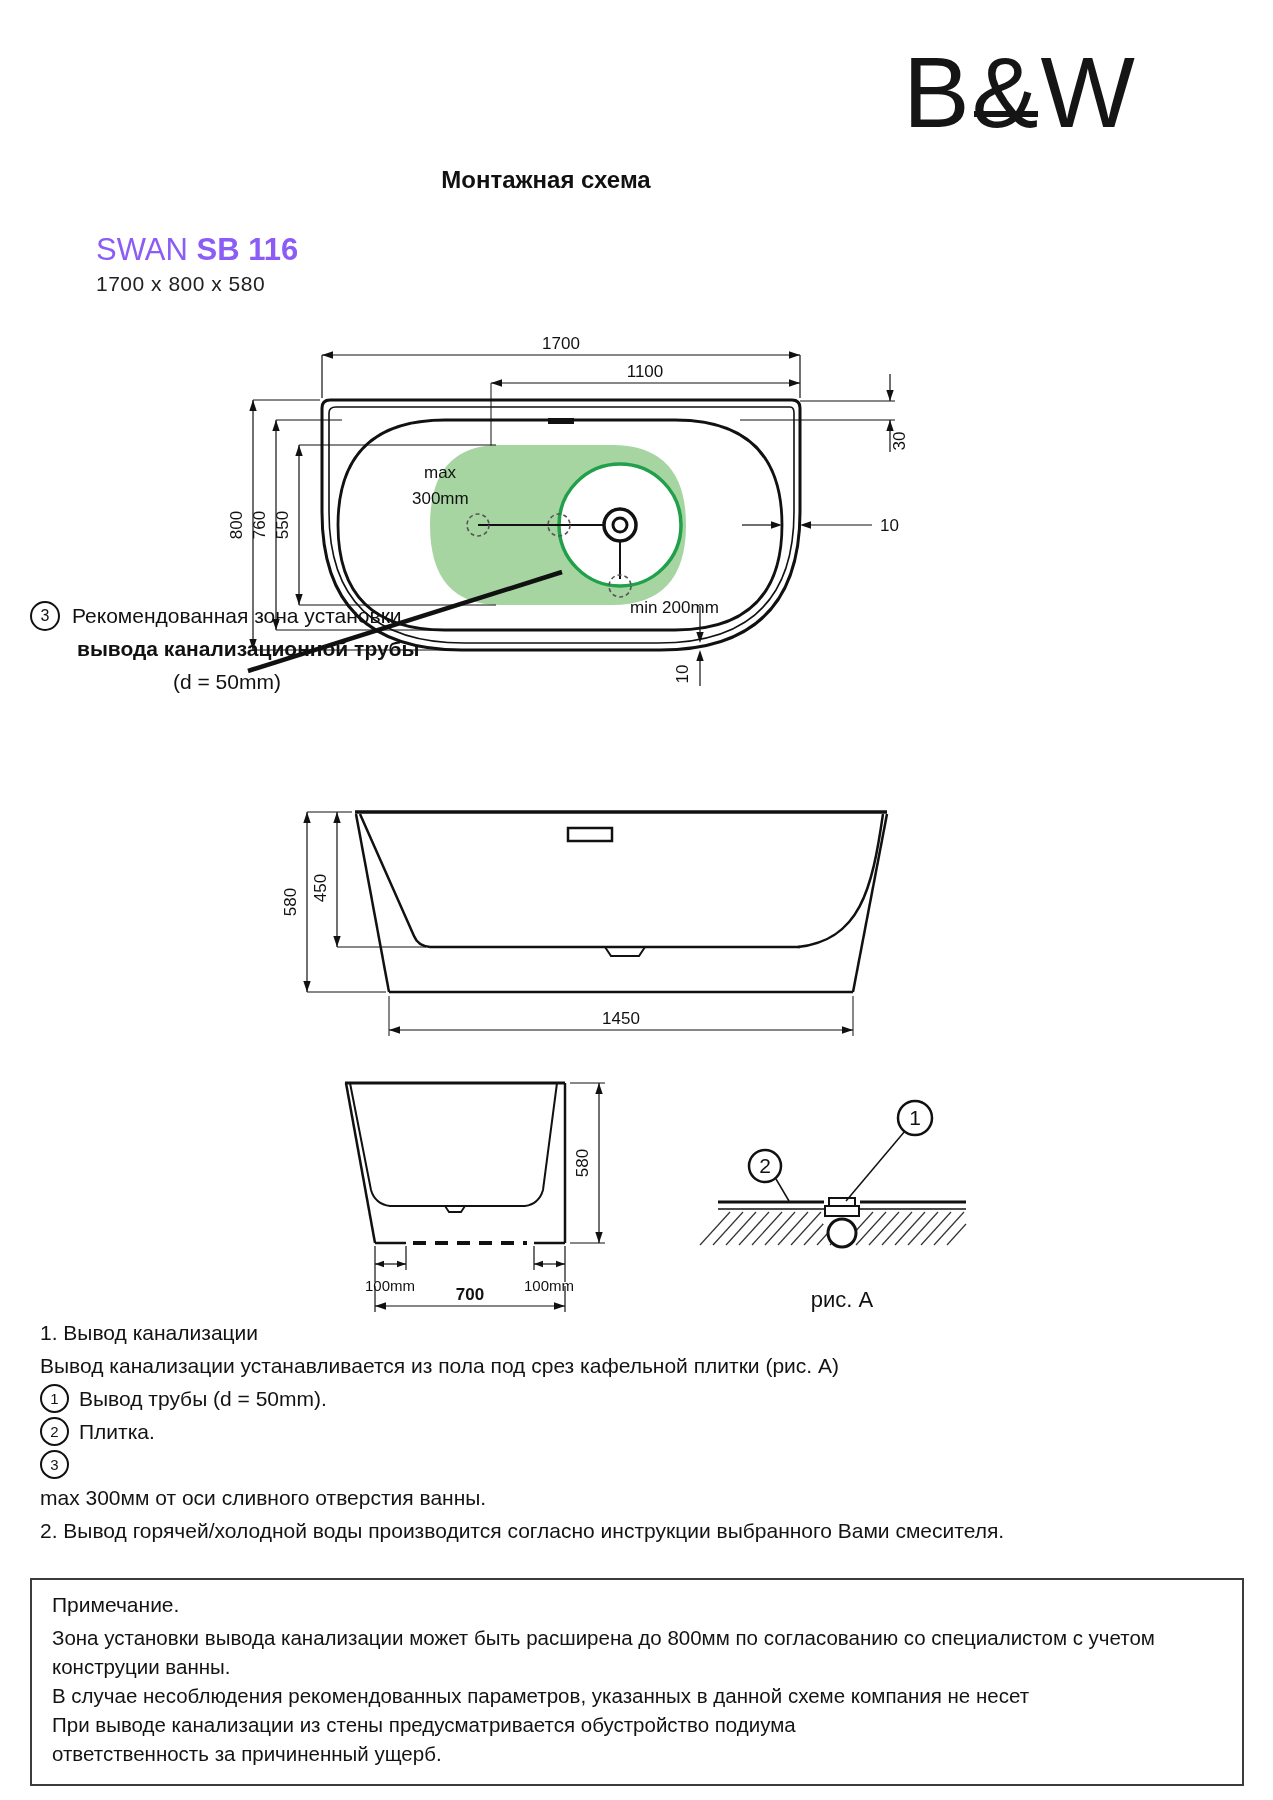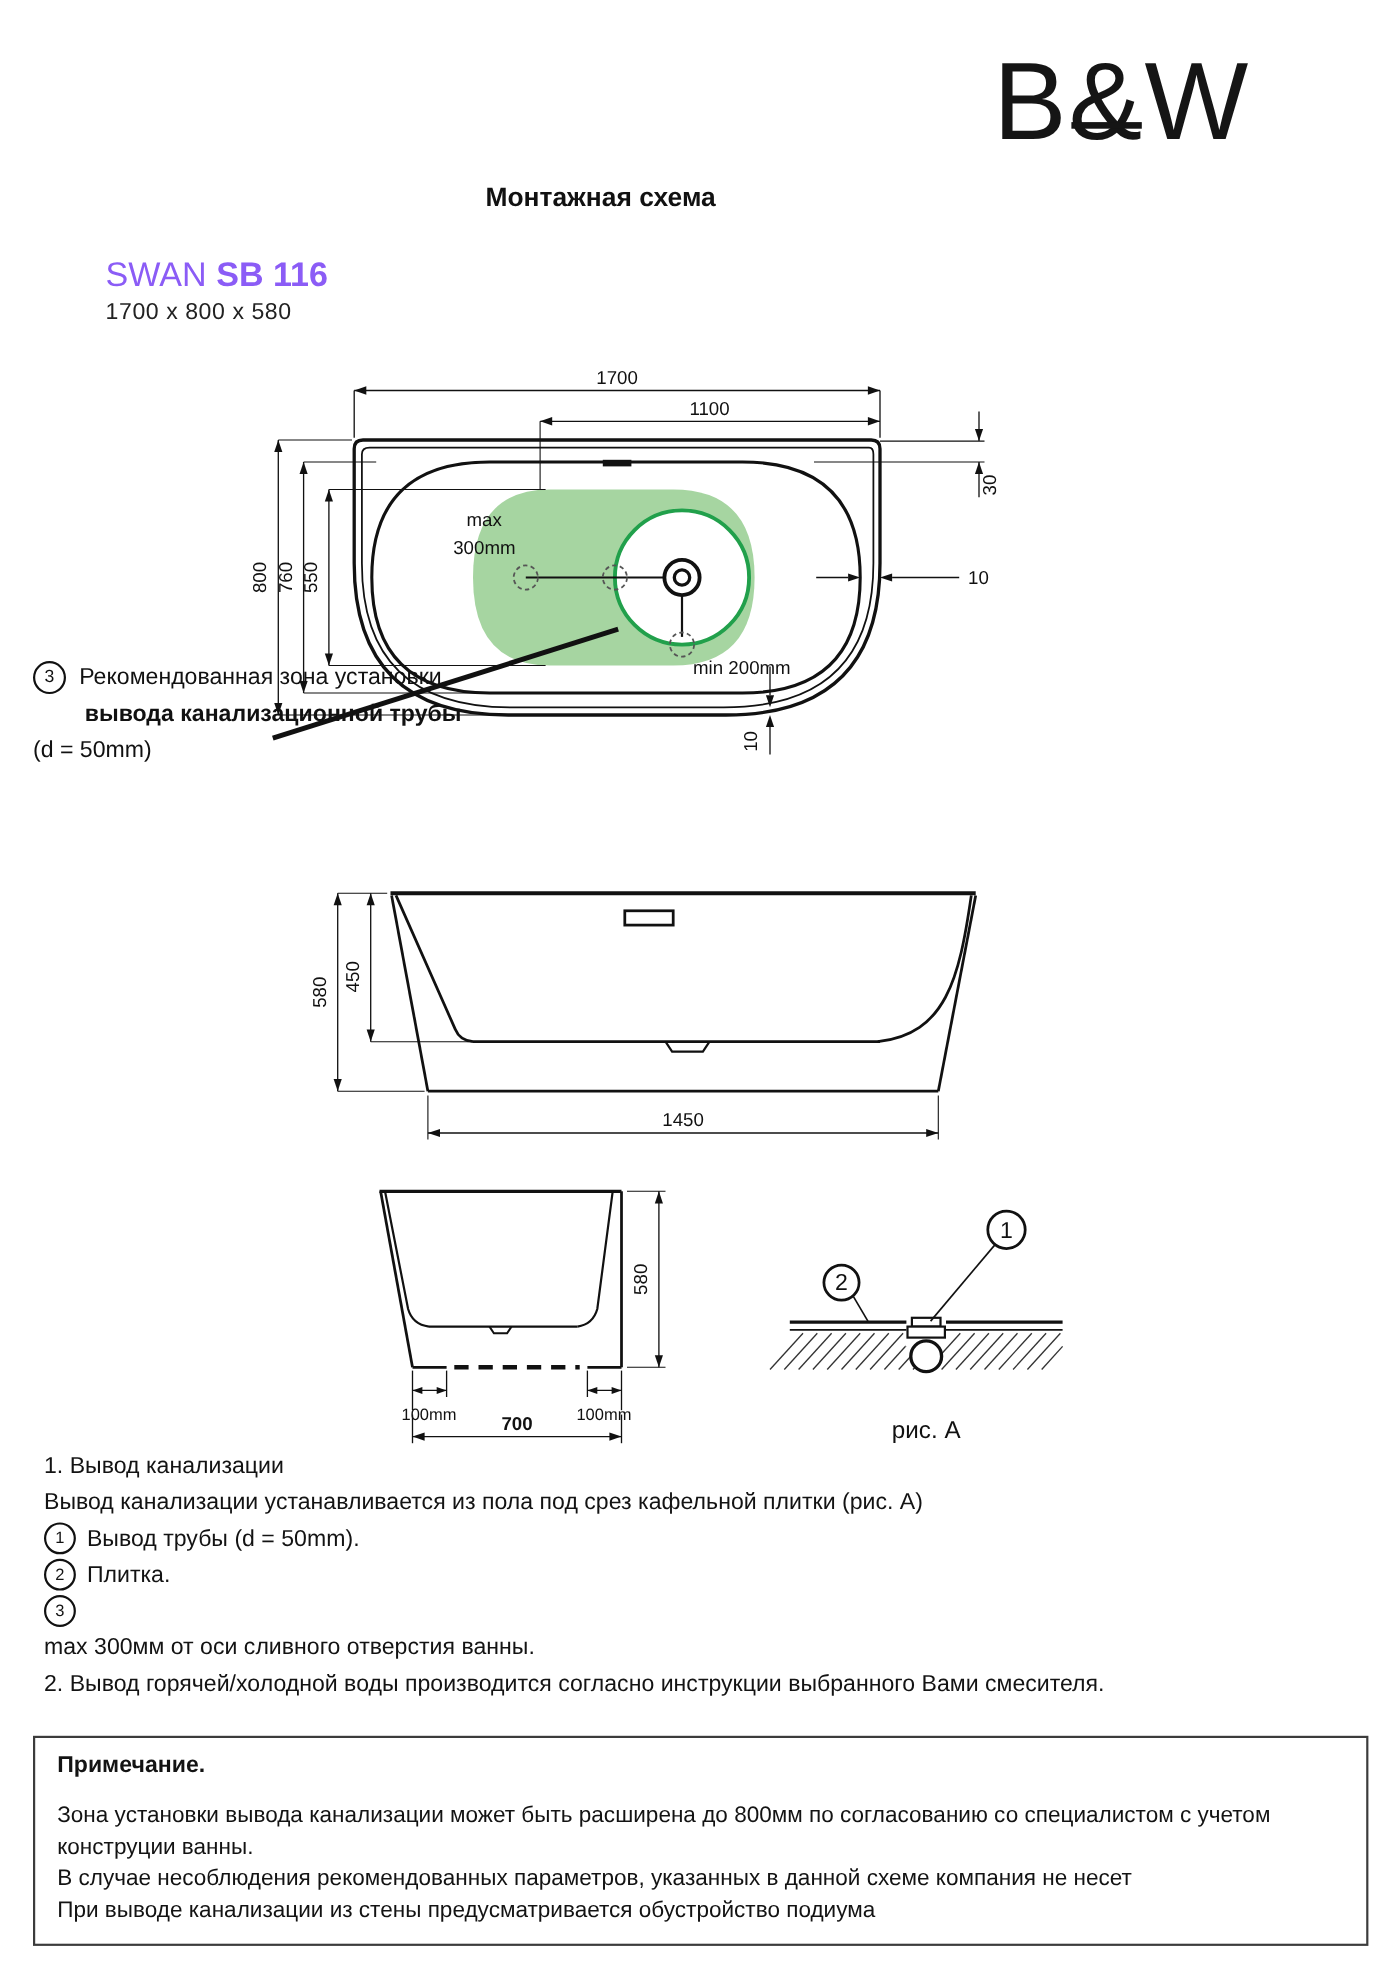--- a/index.html
+++ b/index.html
@@ -12,27 +12,27 @@
   .model .series{font-weight:400;}
   .model .code{font-weight:700;}
   .model-size{left:96px;top:272px;font-size:21px;letter-spacing:0.5px;color:#222;}
   svg{position:absolute;overflow:visible;}
   svg text{font-family:"Liberation Sans","DejaVu Sans",sans-serif;fill:#111;}
   .dim-label{font-size:17px;}
   .dim-label-sm{font-size:15px;}
   .zone-note{left:30px;top:599px;font-size:21px;line-height:33px;color:#111;}
   .zone-note .row1{display:flex;align-items:center;gap:12px;}
   .zone-note .row2{margin-left:47px;font-weight:bold;}
-  .zone-note .row3{}
+  .zone-note .row3{margin-left:143px;}
   .circ{display:inline-flex;align-items:center;justify-content:center;width:26px;height:26px;border:2.5px solid #111;border-radius:50%;font-size:16px;flex:0 0 auto;background:#fff;}
   .notes{left:40px;top:1316px;width:1215px;font-size:21px;line-height:33px;color:#131313;}
   .notes .nrow{display:flex;align-items:center;gap:10px;min-height:33px;}
   .notes .circ{width:25px;height:25px;font-size:15px;}
   .note-box{left:30px;top:1578px;width:1170px;border:2px solid #3c3c3c;padding:10px 20px 16px 20px;font-size:20.5px;line-height:29px;color:#131313;}
-  .note-box .nb-title{font-weight:700;font-size:21px;margin-bottom:16px;}
+  .note-box .nb-title{font-weight:400;font-size:21px;margin-bottom:4px;}
 </style>
 </head>
 <body>
 
 <div class="abs logo">B&amp;W</div>
 <div class="abs logo-underline"></div>
 
 <div class="abs doc-title">Монтажная схема</div>
 
 <div class="abs model">
@@ -315,13 +315,14 @@
   <div>max 300мм от оси сливного отверстия ванны.</div>
   <div>2. Вывод горячей/холодной воды производится согласно инструкции выбранного Вами смесителя.</div>
 </div>
 
 <div class="abs note-box">
   <div class="nb-title">Примечание.</div>
   <div>Зона установки вывода канализации может быть расширена до 800мм по согласованию со специалистом с учетом</div>
   <div>конструции ванны.</div>
   <div>В случае несоблюдения рекомендованных параметров, указанных в данной схеме компания не несет</div>
   <div>При выводе канализации из стены предусматривается обустройство подиума</div>
+  <div>ответственность за причиненный ущерб.</div>
 </div>
 
 </body></html>

